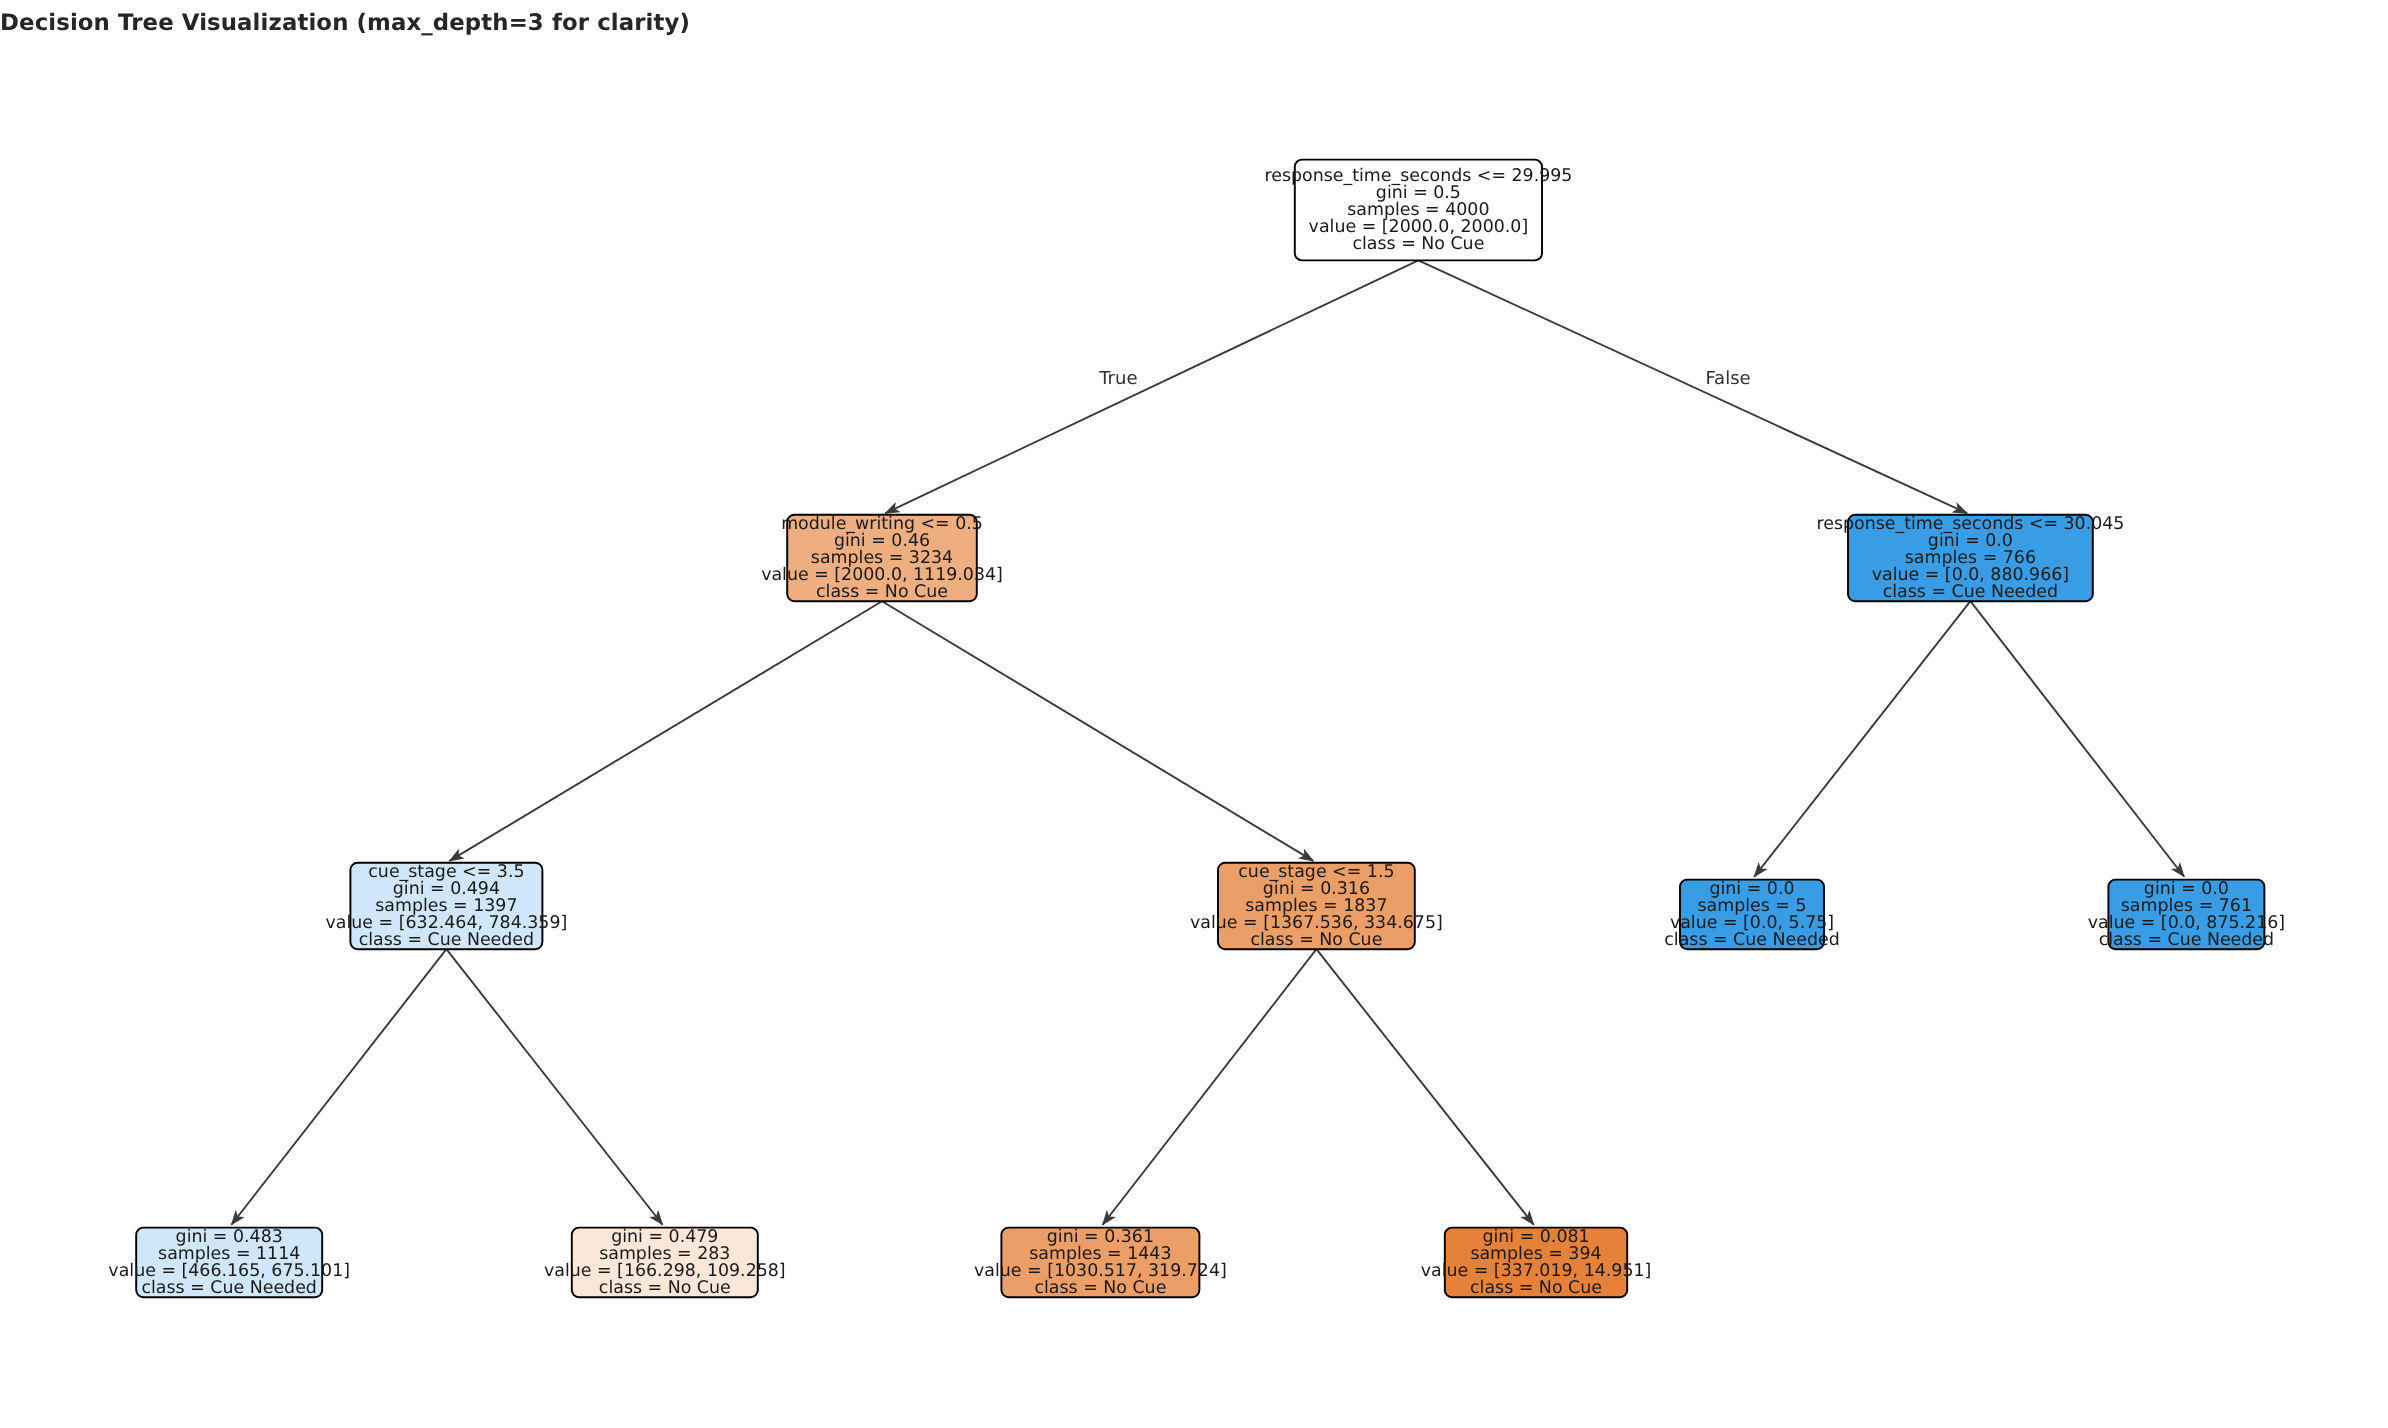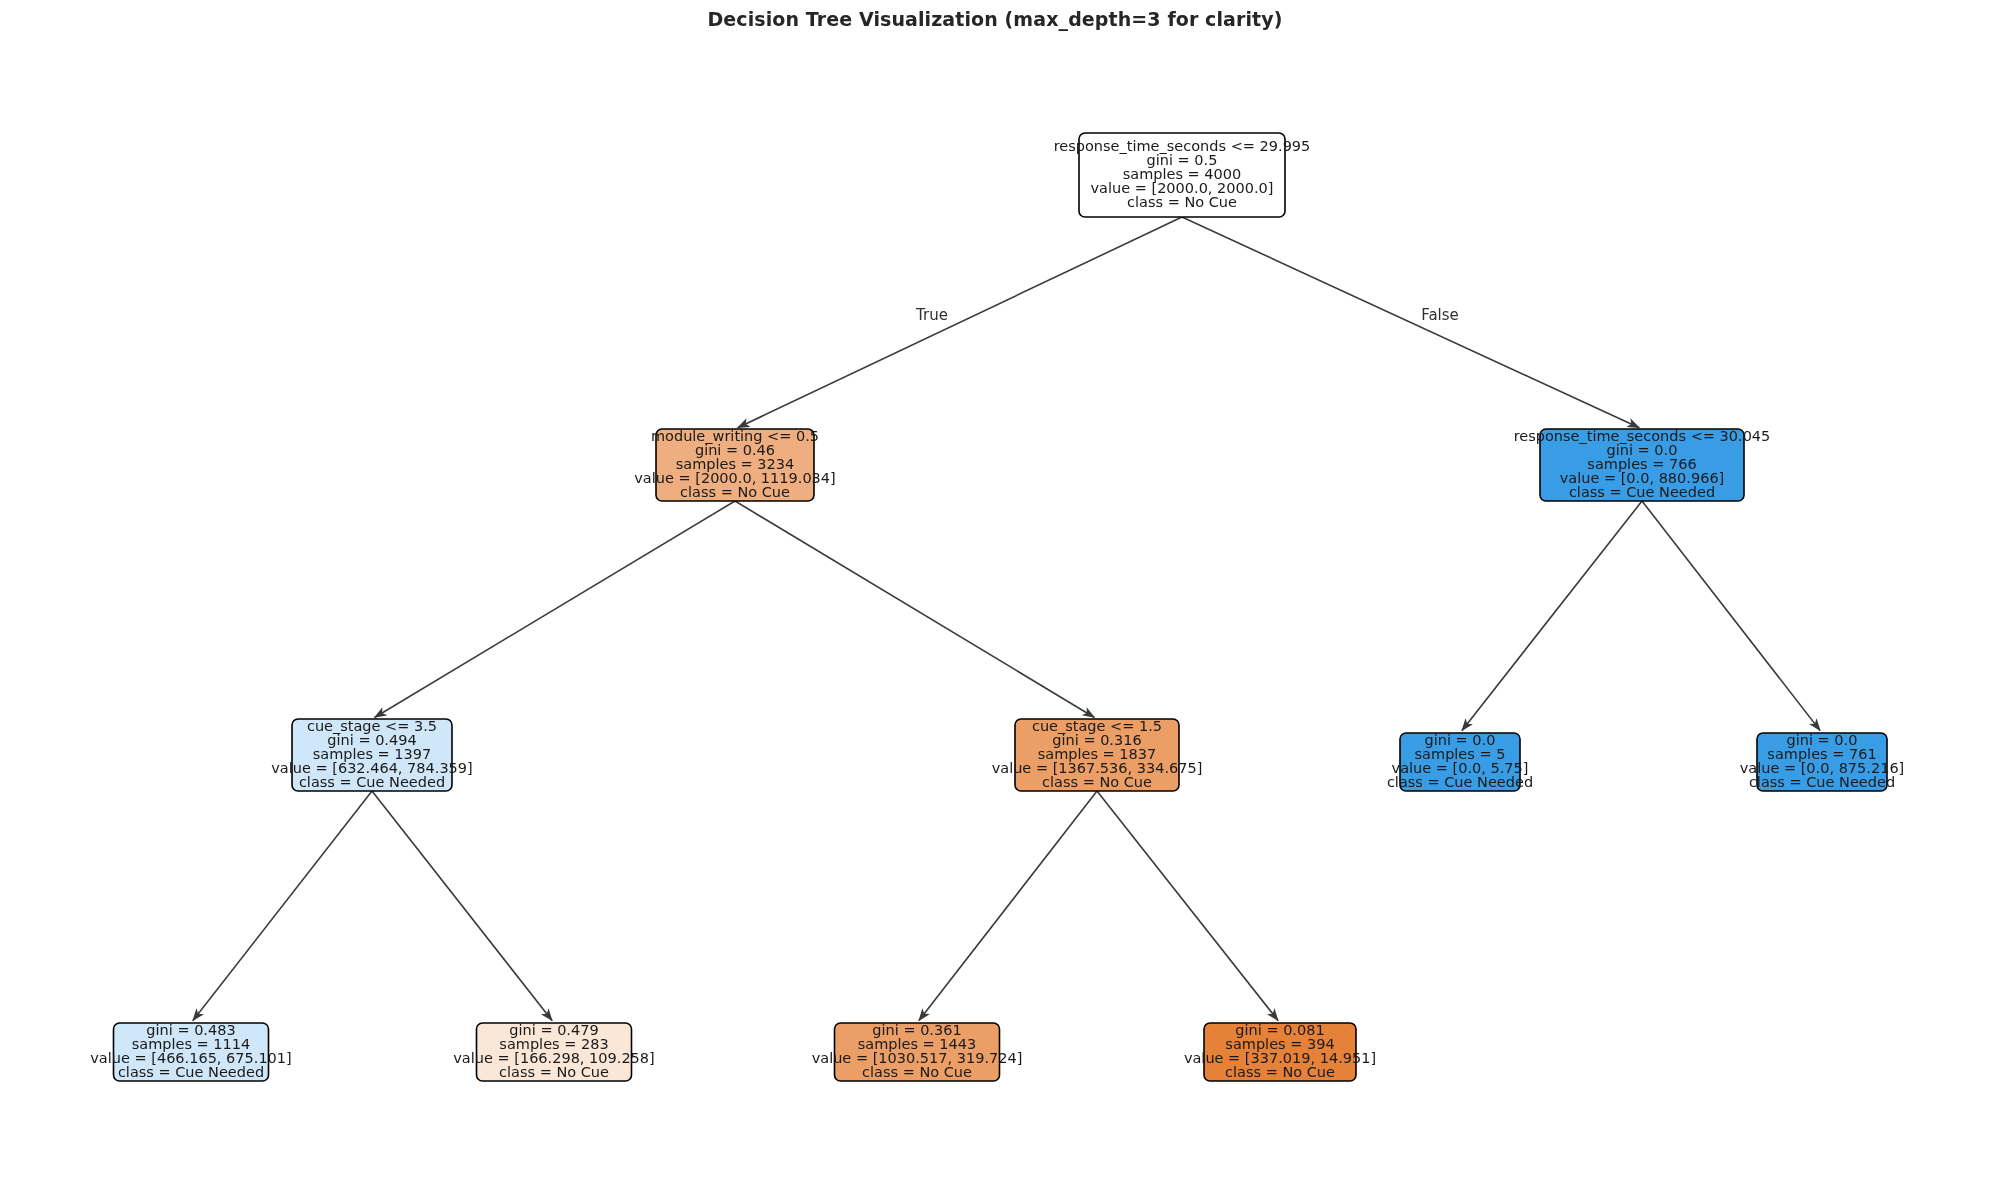--- a/index.html
+++ b/index.html
@@ -17,21 +17,21 @@
     position: relative;
     width: 1990px;
     height: 1190px;
     background: #ffffff;
   }
   #chart-title {
     position: absolute;
     top: 8px;
     left: 0;
     width: 1990px;
-    text-align: center;
+    text-align: left;
     font-size: 19px;
     font-weight: bold;
     color: #262626;
     letter-spacing: 0.1px;
   }
   svg#tree-svg {
     position: absolute;
     top: 0;
     left: 0;
     width: 1990px;

